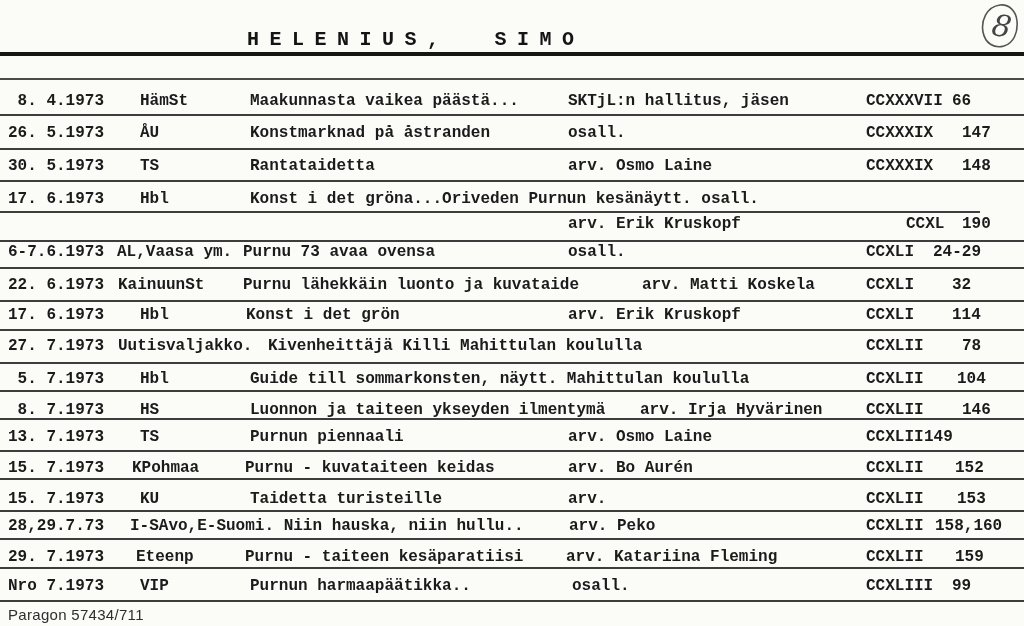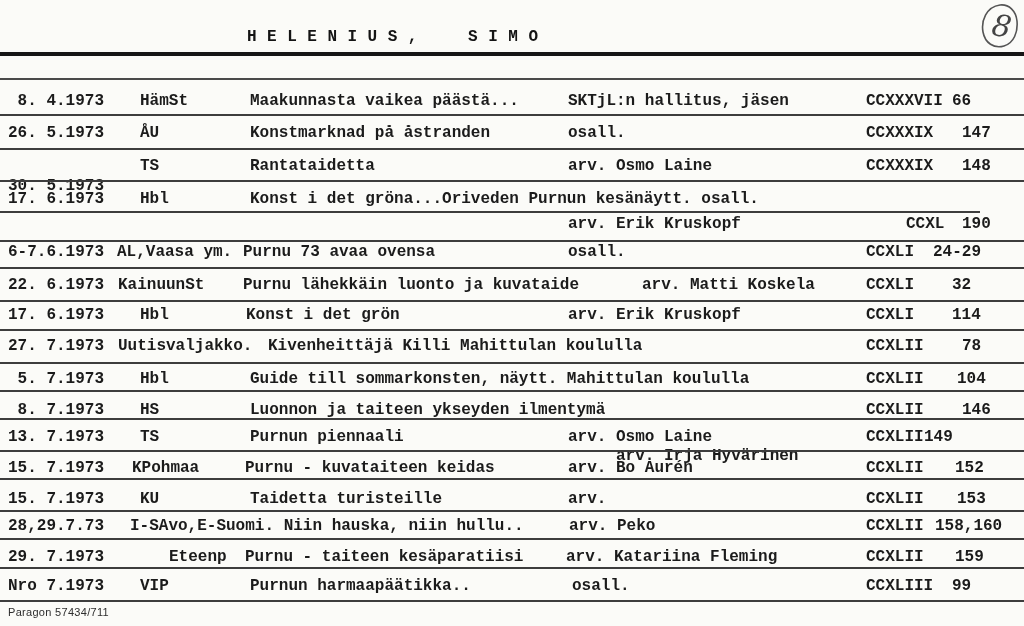--- a/index.html
+++ b/index.html
@@ -5,37 +5,37 @@
   html,body{margin:0;padding:0;}
   body{
     width:1024px;height:626px;position:relative;overflow:hidden;
     background:#fbfbf8;
     font-family:"Liberation Mono","DejaVu Sans Mono",monospace;
     color:#1b1b1b;
   }
   #sheet{position:absolute;inset:0;}
   .page-title{
     position:absolute;left:247px;top:28px;
-    font-size:16px;font-weight:700;letter-spacing:10.5px;
+    font-size:20px;font-weight:700;letter-spacing:10.5px;
     white-space:pre;color:#141414;
   }
   .rule{position:absolute;left:0;width:1024px;background:#1f1f1f;}
   .rule-thick{top:52px;height:4px;background:#161616;}
   .rule-thin{top:78px;height:2px;background:#4a4a4a;}
   .divider{position:absolute;left:0;height:2px;background:#3d3d3d;}
   .entry-line{position:absolute;left:0;width:1024px;height:18px;line-height:16px;padding-left:28px;}
   .seg{
     position:absolute;top:0;white-space:pre;
     font-size:16px;font-weight:700;color:#1b1b1b;
   }
   .page-mark{position:absolute;left:978px;top:2px;width:44px;height:50px;}
   .footer-text{
     position:absolute;left:8px;top:606px;
     font-family:"Liberation Sans","DejaVu Sans",sans-serif;
-    font-size:11px;font-weight:400;color:#2e2e2e;letter-spacing:.3px;
+    font-size:15px;font-weight:400;color:#2e2e2e;letter-spacing:.3px;
   }
 </style>
 </head>
 <body>
 
 <div id="sheet">
 
   <div class="page-title">HELENIUS,  SIMO</div>
 
   <svg class="page-mark" viewBox="0 0 44 50" xmlns="http://www.w3.org/2000/svg">
@@ -59,21 +59,21 @@
       <div class="entry-line" style="top: 125px;">
         <span class="seg" style="left: 8px;">26. 5.1973</span>
         <span class="seg" style="left: 140px;">ÅU</span>
         <span class="seg" style="left: 250px;">Konstmarknad på åstranden</span>
         <span class="seg" style="left: 568px;">osall.</span>
         <span class="seg" style="left: 866px;">CCXXXIX</span>
         <span class="seg" style="left: 962px;">147</span>
       </div>
       <div class="divider" style="top: 148px; width: 1024px;"></div>
       <div class="entry-line" style="top: 158px;">
-        <span class="seg" style="left: 8px; margin-top: 20px;">30. 5.1973</span>
+        <span class="seg" style="left: 8px;">30. 5.1973</span>
         <span class="seg" style="left: 140px;">TS</span>
         <span class="seg" style="left: 250px;">Rantataidetta</span>
         <span class="seg" style="left: 568px;">arv. Osmo Laine</span>
         <span class="seg" style="left: 866px;">CCXXXIX</span>
         <span class="seg" style="left: 962px;">148</span>
       </div>
       <div class="divider" style="top: 180px; width: 1024px;"></div>
       <div class="entry-line" style="top: 191px;">
         <span class="seg" style="left: 8px;">17. 6.1973</span>
         <span class="seg" style="left: 140px;">Hbl</span>
@@ -126,21 +126,21 @@
         <span class="seg" style="left: 140px;">Hbl</span>
         <span class="seg" style="left: 250px;">Guide till sommarkonsten, näytt. Mahittulan koululla</span>
         <span class="seg" style="left: 866px;">CCXLII</span>
         <span class="seg" style="left: 957px;">104</span>
       </div>
       <div class="divider" style="top: 390px; width: 1024px;"></div>
       <div class="entry-line" style="top: 402px;">
         <span class="seg" style="left: 8px;"> 8. 7.1973</span>
         <span class="seg" style="left: 140px;">HS</span>
         <span class="seg" style="left: 250px;">Luonnon ja taiteen ykseyden ilmentymä</span>
-        <span class="seg" style="left: 616px; margin-top: 46px;">arv. Irja Hyvärinen</span>
+        <span class="seg" style="left: 640px;">arv. Irja Hyvärinen</span>
         <span class="seg" style="left: 866px;">CCXLII</span>
         <span class="seg" style="left: 962px;">146</span>
       </div>
       <div class="divider" style="top: 418px; width: 1024px;"></div>
       <div class="entry-line" style="top: 429px;">
         <span class="seg" style="left: 8px;">13. 7.1973</span>
         <span class="seg" style="left: 140px;">TS</span>
         <span class="seg" style="left: 250px;">Purnun piennaali</span>
         <span class="seg" style="left: 568px;">arv. Osmo Laine</span>
         <span class="seg" style="left: 866px;">CCXLII</span>
@@ -168,21 +168,21 @@
       <div class="entry-line" style="top: 518px;">
         <span class="seg" style="left: 8px;">28,29.7.73</span>
         <span class="seg" style="left: 130px;">I-SAvo,E-Suomi. Niin hauska, niin hullu..</span>
         <span class="seg" style="left: 569px;">arv. Peko</span>
         <span class="seg" style="left: 866px;">CCXLII</span>
         <span class="seg" style="left: 935px; text-align: center;">158,160</span>
       </div>
       <div class="divider" style="top: 538px; width: 1024px;"></div>
       <div class="entry-line" style="top: 549px;">
         <span class="seg" style="left: 8px;">29. 7.1973</span>
-        <span class="seg" style="left: 136px; margin-left: 33px;">Eteenp</span>
+        <span class="seg" style="left: 136px;">Eteenp</span>
         <span class="seg" style="left: 245px;">Purnu - taiteen kesäparatiisi</span>
         <span class="seg" style="left: 566px;">arv. Katariina Fleming</span>
         <span class="seg" style="left: 866px;">CCXLII</span>
         <span class="seg" style="left: 955px;">159</span>
       </div>
       <div class="divider" style="top: 567px; width: 1024px;"></div>
       <div class="entry-line" style="top: 578px;">
         <span class="seg" style="left: 8px;">Nro 7.1973</span>
         <span class="seg" style="left: 140px;">VIP</span>
         <span class="seg" style="left: 250px;">Purnun harmaapäätikka..</span>

